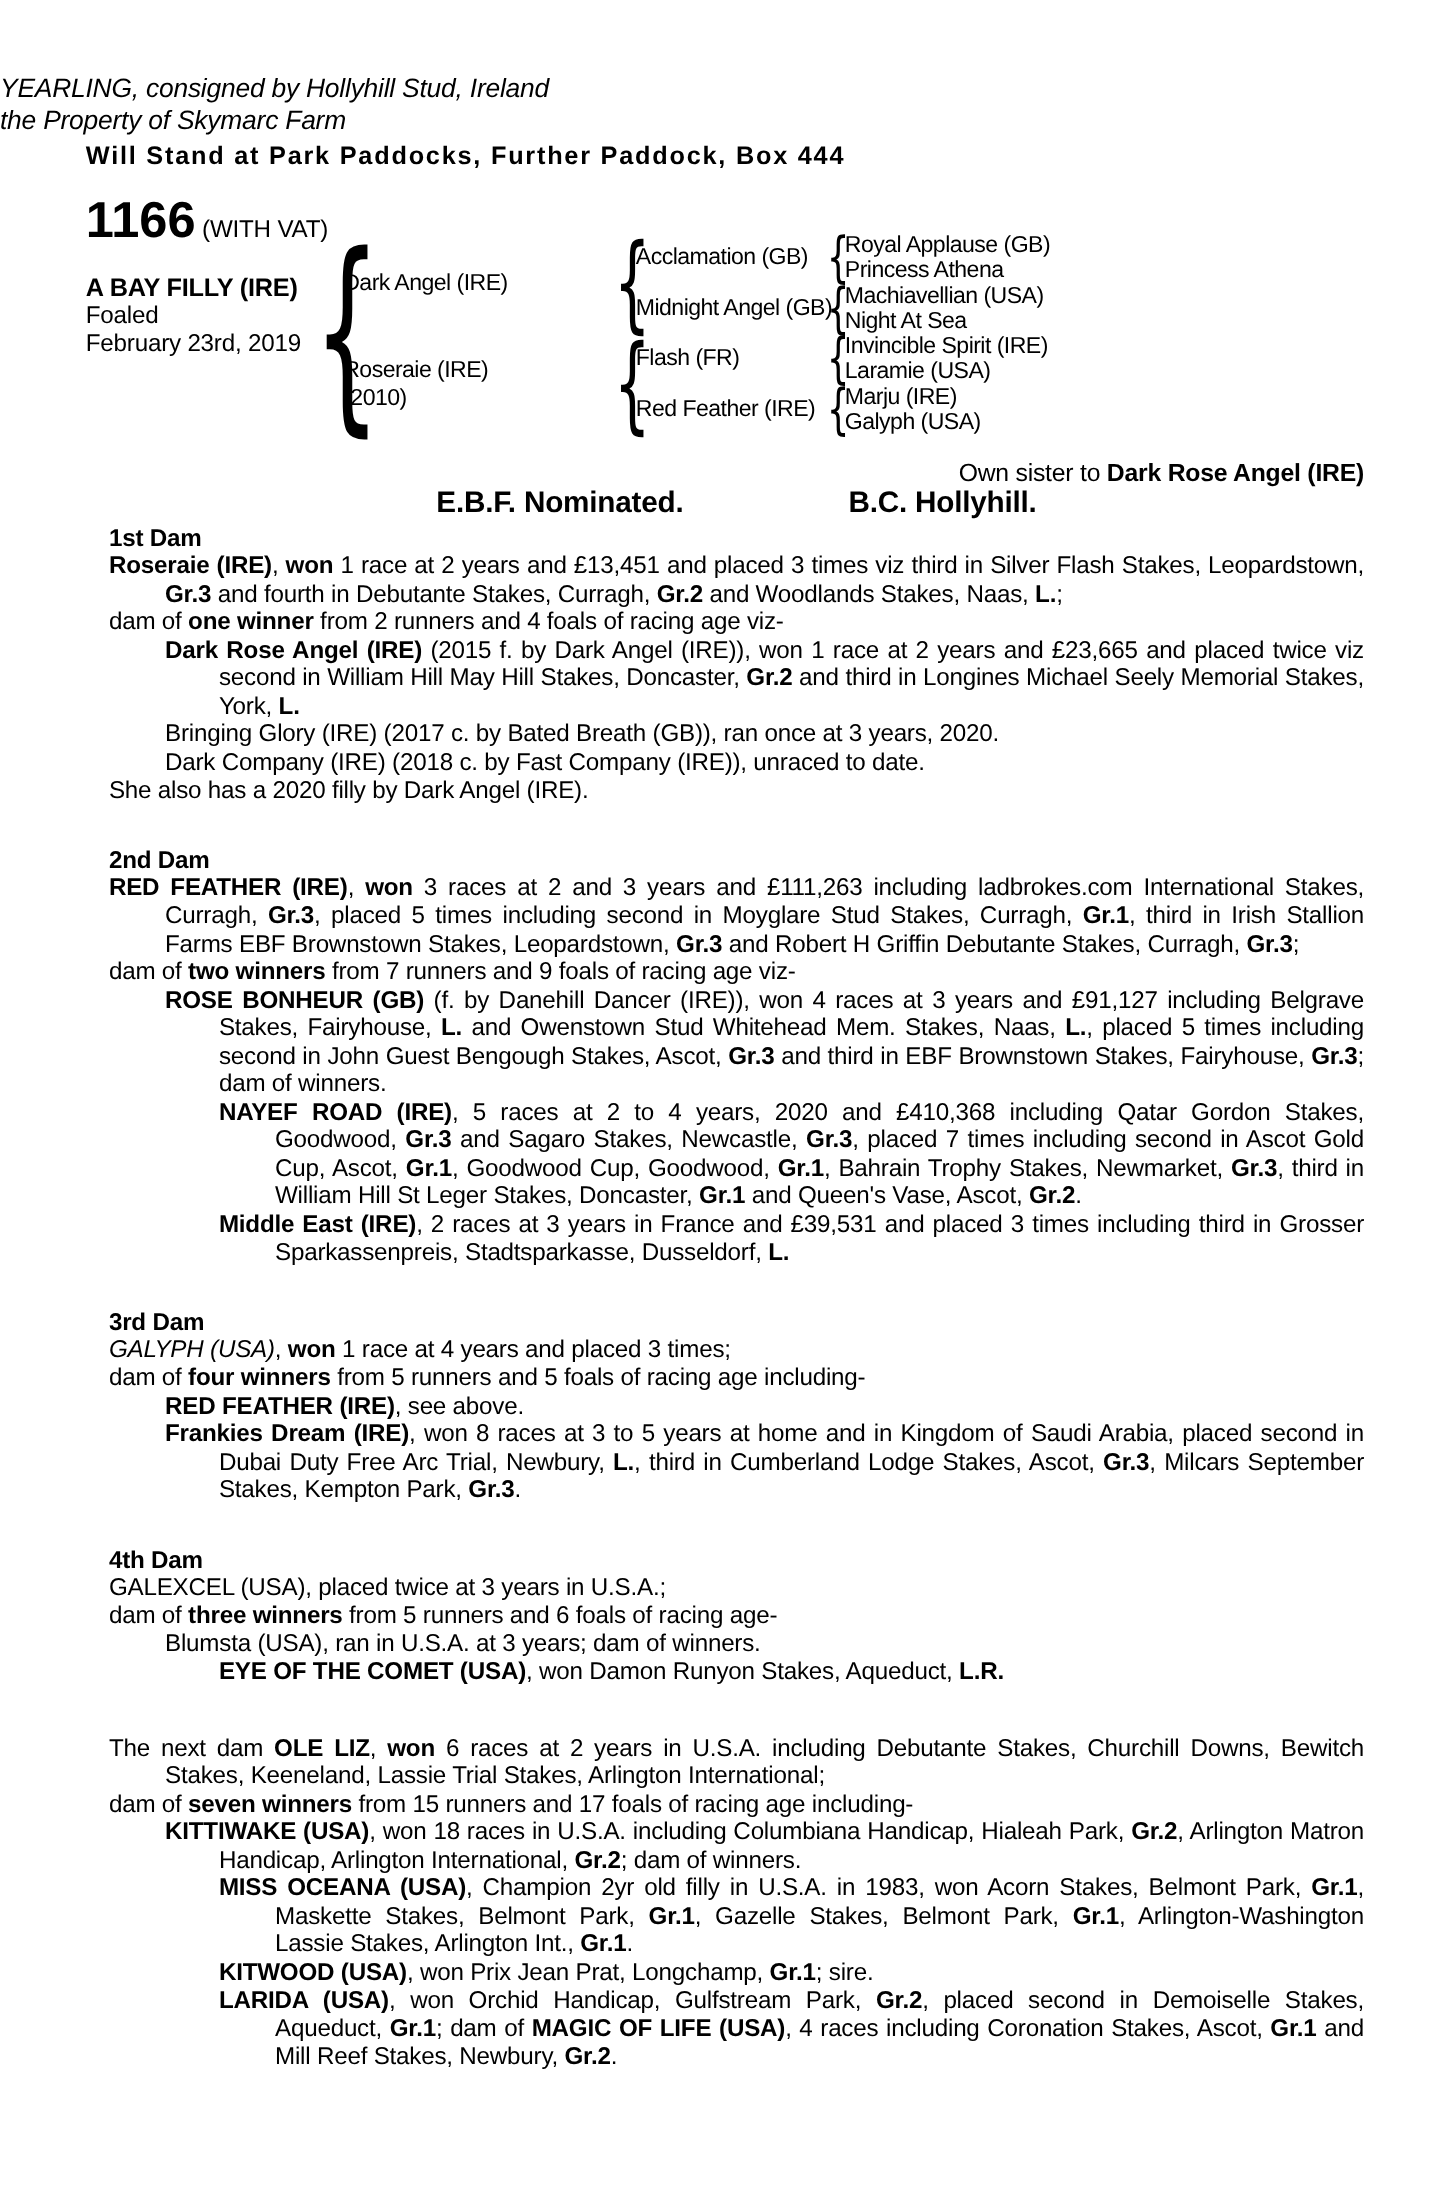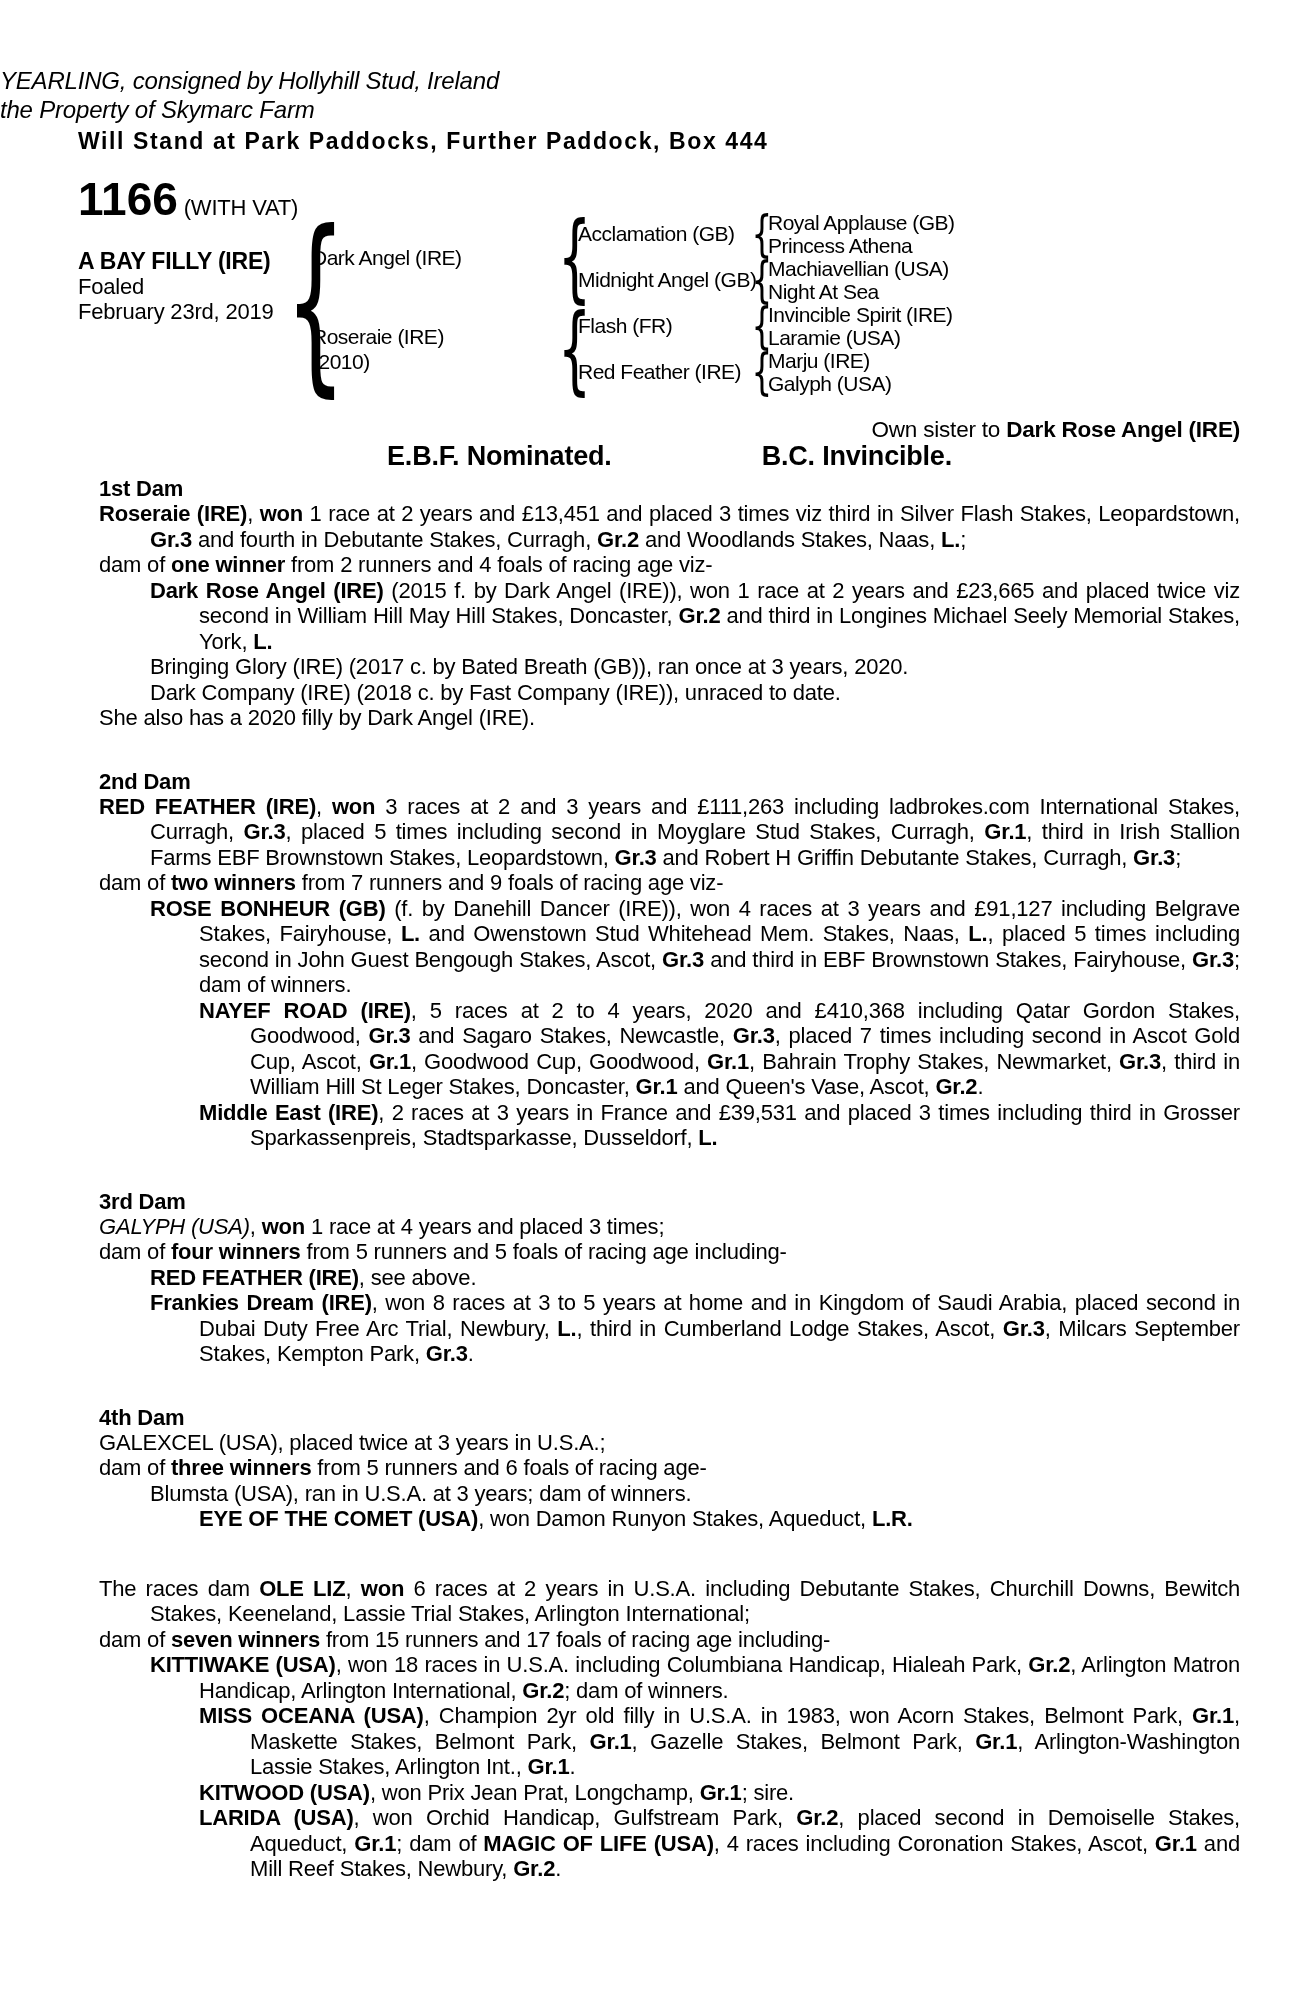--- a/index.html
+++ b/index.html
@@ -122,21 +122,21 @@
         </div>
 
       </div>
     </div>
   </div>
 
   <div class="center-block">
     <div class="own-sister"><span>Own sister to </span><span class="b">Dark Rose Angel (IRE)</span></div>
     <div class="nominated">
       <span>E.B.F. Nominated.</span>
-      <span>B.C. Invincible.</span>
+      <span>B.C. Hollyhill.</span>
     </div>
   </div>
 
   <div class="bodytext">
 
     <div class="dam-h first">1st Dam</div>
     <div class="para pA"><span class="b">Roseraie (IRE)</span><span>, </span><span class="b">won</span><span> 1 race at 2 years and £13,451 and placed 3 times viz third in Silver Flash Stakes, Leopardstown, </span><span class="b">Gr.3</span><span> and fourth in Debutante Stakes, Curragh, </span><span class="b">Gr.2</span><span> and Woodlands Stakes, Naas, </span><span class="b">L.</span><span>;</span></div>
     <div class="para pA"><span>dam of </span><span class="b">one winner</span><span> from 2 runners and 4 foals of racing age viz-</span></div>
     <div class="para p1"><span class="b">Dark Rose Angel (IRE)</span><span> (2015 f. by Dark Angel (IRE)), won 1 race at 2 years and £23,665 and placed twice viz second in William Hill May Hill Stakes, Doncaster, </span><span class="b">Gr.2</span><span> and third in Longines Michael Seely Memorial Stakes, York, </span><span class="b">L.</span></div>
     <div class="para p1"><span>Bringing Glory (IRE) (2017 c. by Bated Breath (GB)), ran once at 3 years, 2020.</span></div>
@@ -155,21 +155,21 @@
     <div class="para pA"><span>dam of </span><span class="b">four winners</span><span> from 5 runners and 5 foals of racing age including-</span></div>
     <div class="para p1"><span class="b">RED FEATHER (IRE)</span><span>, see above.</span></div>
     <div class="para p1"><span class="b">Frankies Dream (IRE)</span><span>, won 8 races at 3 to 5 years at home and in Kingdom of Saudi Arabia, placed second in Dubai Duty Free Arc Trial, Newbury, </span><span class="b">L.</span><span>, third in Cumberland Lodge Stakes, Ascot, </span><span class="b">Gr.3</span><span>, Milcars September Stakes, Kempton Park, </span><span class="b">Gr.3</span><span>.</span></div>
 
     <div class="dam-h">4th Dam</div>
     <div class="para pA"><span>GALEXCEL (USA), placed twice at 3 years in U.S.A.;</span></div>
     <div class="para pA"><span>dam of </span><span class="b">three winners</span><span> from 5 runners and 6 foals of racing age-</span></div>
     <div class="para p1"><span>Blumsta (USA), ran in U.S.A. at 3 years; dam of winners.</span></div>
     <div class="para p2"><span class="b">EYE OF THE COMET (USA)</span><span>, won Damon Runyon Stakes, Aqueduct, </span><span class="b">L.R.</span></div>
 
-    <div class="para pA next-gap"><span>The races dam </span><span class="b">OLE LIZ</span><span>, </span><span class="b">won</span><span> 6 races at 2 years in U.S.A. including Debutante Stakes, Churchill Downs, Bewitch Stakes, Keeneland, Lassie Trial Stakes, Arlington International;</span></div>
+    <div class="para pA next-gap"><span>The next dam </span><span class="b">OLE LIZ</span><span>, </span><span class="b">won</span><span> 6 races at 2 years in U.S.A. including Debutante Stakes, Churchill Downs, Bewitch Stakes, Keeneland, Lassie Trial Stakes, Arlington International;</span></div>
     <div class="para pA"><span>dam of </span><span class="b">seven winners</span><span> from 15 runners and 17 foals of racing age including-</span></div>
     <div class="para p1"><span class="b">KITTIWAKE (USA)</span><span>, won 18 races in U.S.A. including Columbiana Handicap, Hialeah Park, </span><span class="b">Gr.2</span><span>, Arlington Matron Handicap, Arlington International, </span><span class="b">Gr.2</span><span>; dam of winners.</span></div>
     <div class="para p2"><span class="b">MISS OCEANA (USA)</span><span>, Champion 2yr old filly in U.S.A. in 1983, won Acorn Stakes, Belmont Park, </span><span class="b">Gr.1</span><span>, Maskette Stakes, Belmont Park, </span><span class="b">Gr.1</span><span>, Gazelle Stakes, Belmont Park, </span><span class="b">Gr.1</span><span>, Arlington-Washington Lassie Stakes, Arlington Int., </span><span class="b">Gr.1</span><span>.</span></div>
     <div class="para p2"><span class="b">KITWOOD (USA)</span><span>, won Prix Jean Prat, Longchamp, </span><span class="b">Gr.1</span><span>; sire.</span></div>
     <div class="para p2"><span class="b">LARIDA (USA)</span><span>, won Orchid Handicap, Gulfstream Park, </span><span class="b">Gr.2</span><span>, placed second in Demoiselle Stakes, Aqueduct, </span><span class="b">Gr.1</span><span>; dam of </span><span class="b">MAGIC OF LIFE (USA)</span><span>, 4 races including Coronation Stakes, Ascot, </span><span class="b">Gr.1</span><span> and Mill Reef Stakes, Newbury, </span><span class="b">Gr.2</span><span>.</span></div>
 
   </div>
 </div>
 
 </body></html>

